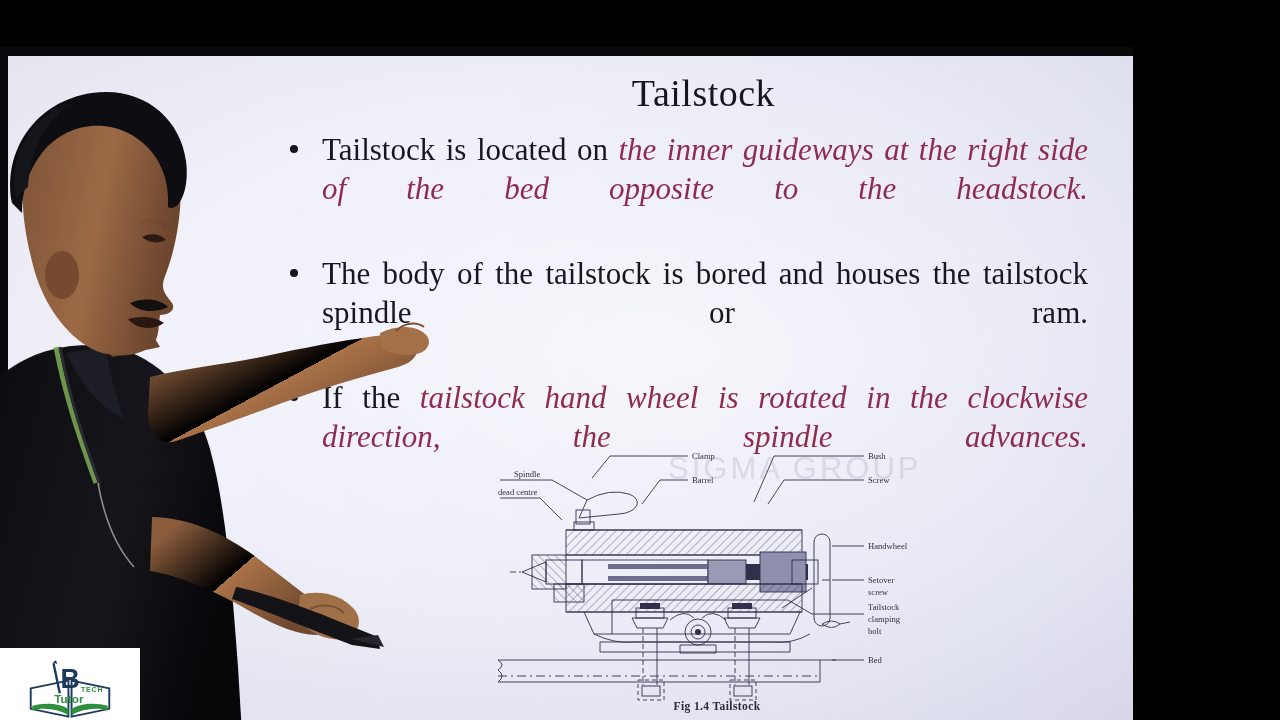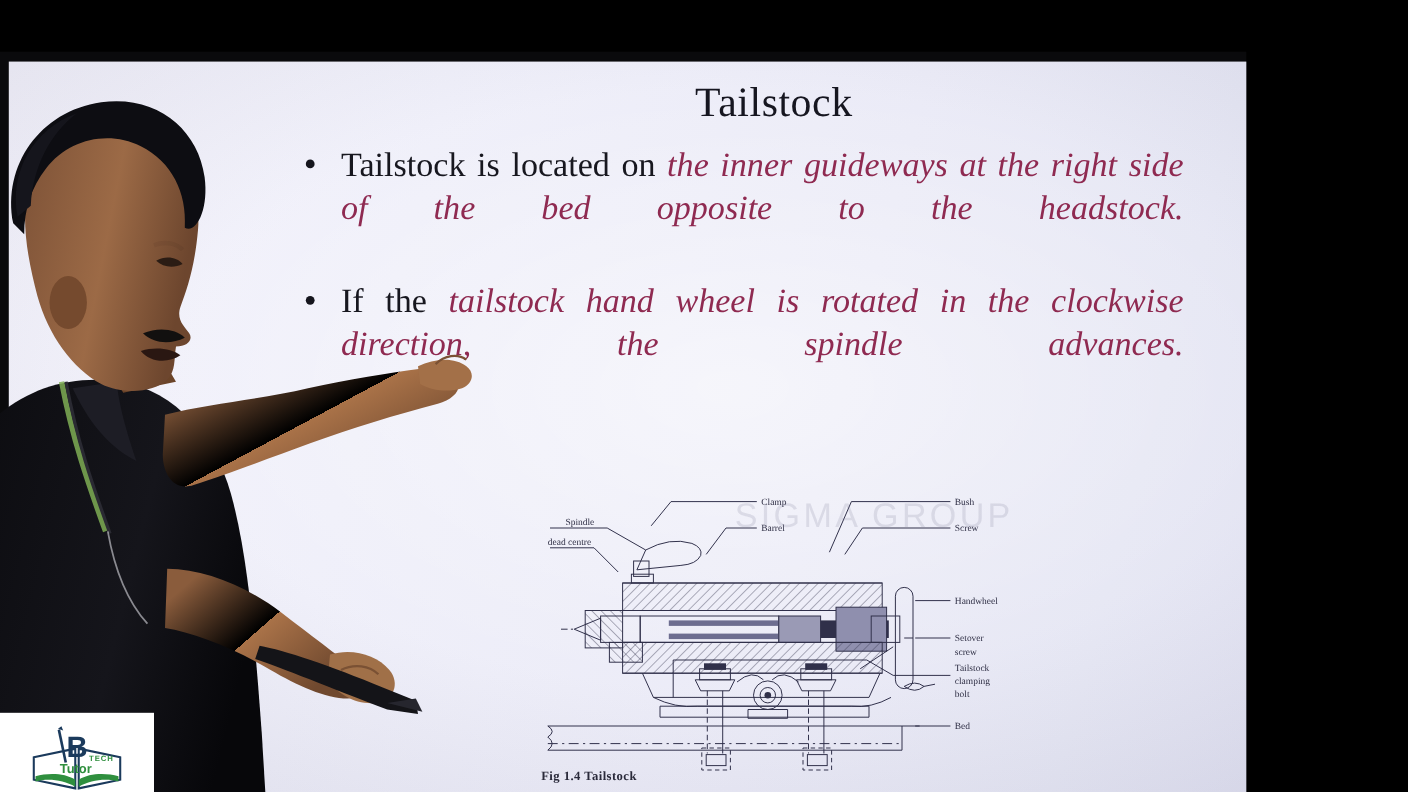--- a/index.html
+++ b/index.html
@@ -68,21 +68,21 @@
     padding-left: 135px;
     font-size: 38px;
     font-weight: 400;
     color: #161620;
     letter-spacing: 0.5px;
     font-family: "Liberation Serif", serif;
   }
 
   #bullets {
     position: absolute;
-    left: 260px;
+    left: 272px;
     top: 74px;
     width: 808px;
   }
 
   .bullet {
     position: relative;
     display: block;
     padding-left: 42px;
     font-size: 31px;
     line-height: 1.26;
@@ -120,21 +120,21 @@
     top: 386px;
     width: 450px;
     height: 300px;
   }
   #figure svg { display: block; width: 450px; height: 275px; }
   #fig-caption {
     position: absolute;
     left: 0;
     top: 258px;
     width: 450px;
-    text-align: left;
+    text-align: center;
     font-size: 11.5px;
     font-weight: bold;
     color: #2a2a3a;
     letter-spacing: 0.4px;
     font-family: "Liberation Serif", serif;
   }
 
   
   #watermark {
     position: absolute;
@@ -227,20 +227,24 @@
 
       <div id="slide-title">Tailstock</div>
 
       <div id="bullets">
 
         <div class="bullet">
           <span class="dot"></span>
           <span class="body"><span class="lead">Tailstock is located on </span><span class="hl">the inner guideways at the right side of the bed opposite to the headstock.</span></span>
         </div>
 
+        <div class="bullet">
+          <span class="dot"></span>
+          <span class="body"><span class="lead">The body of the tailstock is bored and houses the tailstock spindle or ram.</span><span class="hl"></span></span>
+        </div>
 
         <div class="bullet">
           <span class="dot"></span>
           <span class="body"><span class="lead">If the </span><span class="hl">tailstock hand wheel is rotated in the clockwise direction, the spindle advances.</span></span>
         </div>
 
       </div>
 
       <div id="watermark">
         <span class="wm1">SIGMA GROUP</span>

